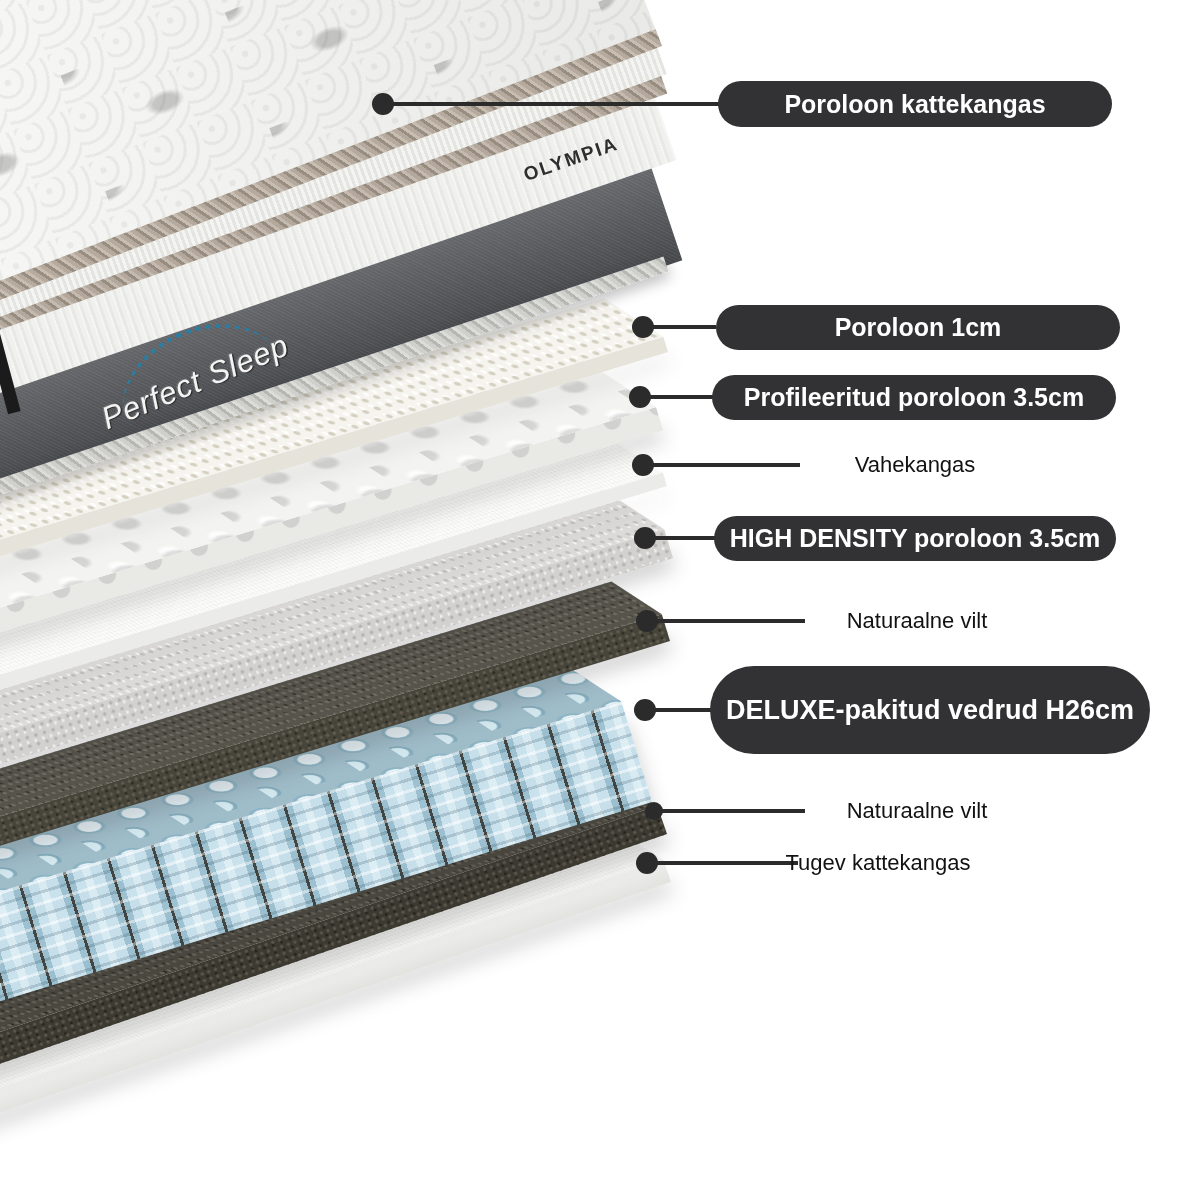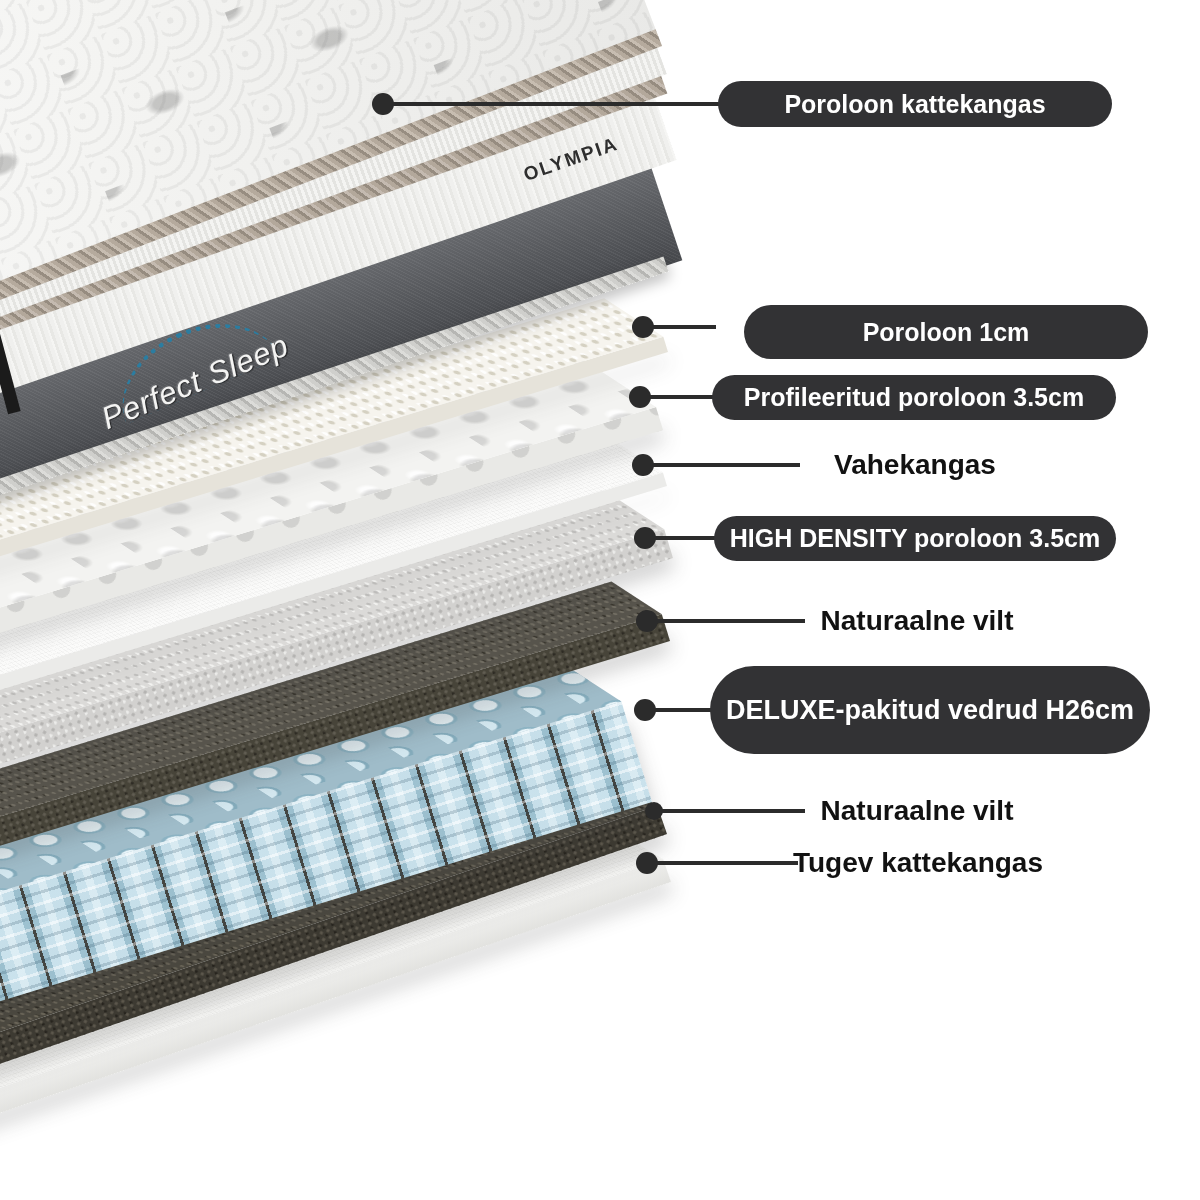--- a/index.html
+++ b/index.html
@@ -124,41 +124,41 @@
   .slab-tugev .front{height:24px;background:linear-gradient(180deg,#efefed,#e2e2df);}
 
   
   .lrow{position:absolute;left:0;width:1200px;height:0;z-index:40;}
   .ldot{position:absolute;width:22px;height:22px;margin:-11px 0 0 -11px;border-radius:50%;
     background:var(--line,#2b2b2b);}
   .lline{position:absolute;height:4px;margin-top:-2px;background:var(--line,#2b2b2b);}
   .pill{position:absolute;display:flex;align-items:center;justify-content:center;
     border-radius:999px;background:var(--pill_bg,#323234);color:var(--pill_text,#ffffff);
     font-weight:bold;font-size:25px;white-space:nowrap;}
-  .flat{position:absolute;transform:translate(-50%,-50%);font-weight:bold;font-size:28px;
+  .flat{position:absolute;transform:translate(-50%,-50%);font-weight:normal;font-size:22px;
     color:var(--text,#121212);white-space:nowrap;}
 
   .row-1{top:104px}.row-1 .ldot{left:383px}.row-1 .lline{left:383px;width:339px}
   .row-1 .pill{left:718px;top:-23px;width:394px;height:46px}
   .row-2{top:327px}.row-2 .ldot{left:643px}.row-2 .lline{left:643px;width:73px}
-  .row-2 .pill{left:744px;top:-22px;width:404px;height:54px}
+  .row-2 .pill{left:716px;top:-22px;width:404px;height:45px}
   .row-3{top:397px}.row-3 .ldot{left:640px}.row-3 .lline{left:640px;width:76px}
   .row-3 .pill{left:712px;top:-22px;width:404px;height:45px}
   .row-4{top:465px}.row-4 .ldot{left:643px}.row-4 .lline{left:643px;width:157px}
   .row-4 .flat{left:915px}
   .row-5{top:538px}.row-5 .ldot{left:645px}.row-5 .lline{left:645px;width:73px}
   .row-5 .pill{left:714px;top:-22px;width:402px;height:45px}
   .row-6{top:621px}.row-6 .ldot{left:647px}.row-6 .lline{left:647px;width:158px}
   .row-6 .flat{left:917px}
   .row-7{top:710px}.row-7 .ldot{left:645px}.row-7 .lline{left:645px;width:69px}
   .row-7 .pill{left:710px;top:-44px;width:440px;height:88px;font-size:27px}
   .row-8{top:811px}.row-8 .ldot{left:654px;width:18px;height:18px;margin:-9px 0 0 -9px}
   .row-8 .lline{left:654px;width:151px}.row-8 .flat{left:917px}
   .row-9{top:863px}.row-9 .ldot{left:647px}.row-9 .lline{left:647px;width:151px}
-  .row-9 .flat{left:918px}
+  .row-9 .flat{left:878px}
 </style>
 </head>
 <body>
 
 <div id="scene">
 
   <div class="quilt">
     <div class="piping"></div>
   </div>
   <div class="cap-side"></div>

